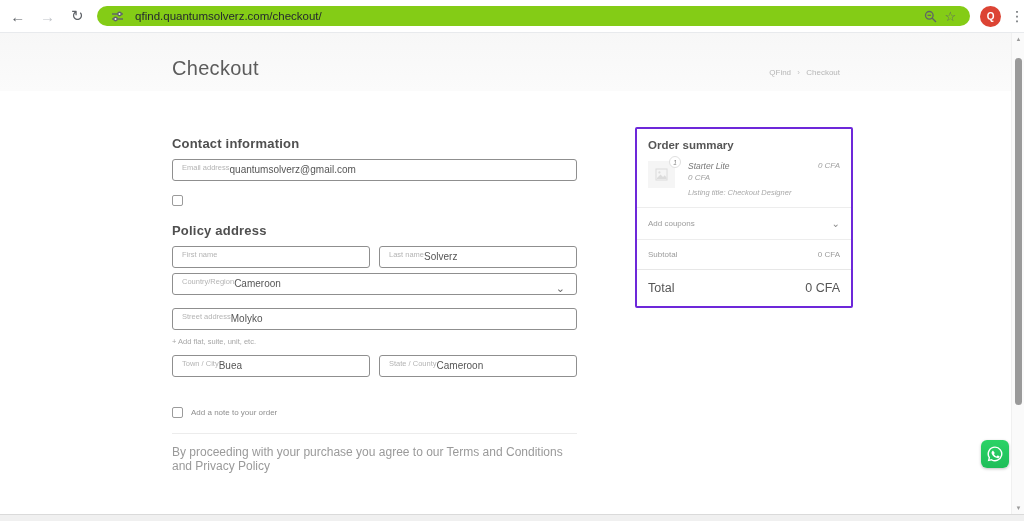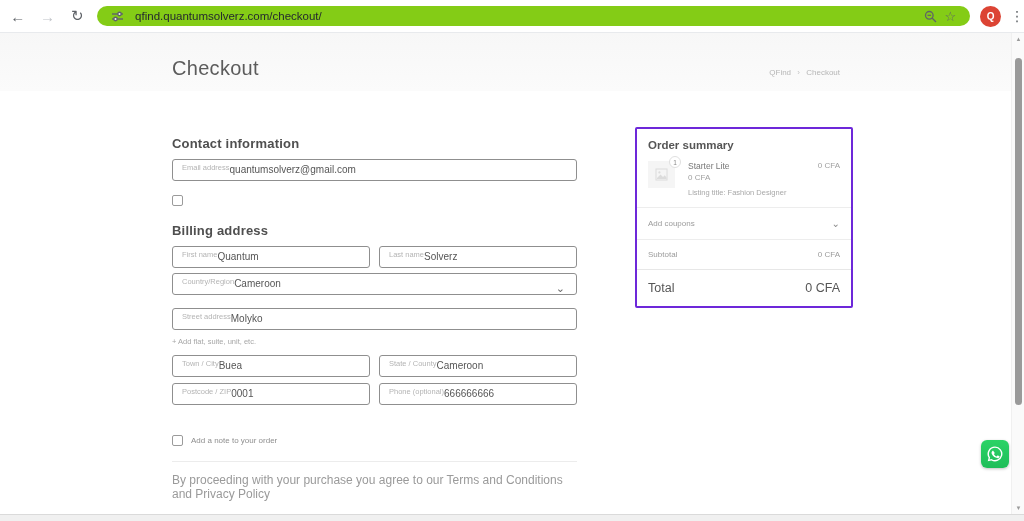--- a/index.html
+++ b/index.html
@@ -48,21 +48,21 @@
     flex:none; }
   .chk-label { font-size:8px; color:#8e8e8e; margin-left:8px; }
   .addflat { font-size:7.5px; color:#a7a7a7; cursor:pointer; }
   .divider { border:none; border-top:1px solid #ececec; }
   .terms { font-size:12px; color:#9a9a9a; }
 
   
   .summary { position:absolute; left:622px; top:94px; width:218px; background:#fff;
     border:2px solid #6d28d9; border-radius:2px;margin-left:13px; }
   .sum-h { font-size:11.5px; color:#555; font-weight:bold; padding:10px 11px 8px; }
-  .item { display:flex; padding:2px 11px 10px; }
+  .item { display:flex; padding:2px 11px 10px;font-style:italic; }
   .thumb-wrap { position:relative; width:27px; height:27px; flex:none; }
   .thumb { width:27px; height:27px; background:#f5f5f5; display:flex; align-items:center;
     justify-content:center; color:#e0e0e0; }
   .qty-badge { position:absolute; top:-5px; right:-6px; width:12px; height:12px;
     border:1px solid #e0e0e0; border-radius:50%; background:#fff; font-size:6.5px; color:#888;
     display:flex; align-items:center; justify-content:center; }
   .item-mid { margin-left:13px; flex:1; }
   .item-name { font-size:8.5px; color:#777; }
   .item-sub-price { font-size:8px; color:#a0a0a0; margin-top:2px; }
   .item-desc { font-size:9px; color:#8a8a8a; line-height:1.35; margin-top:7px; width:160px; }
@@ -138,26 +138,25 @@
 
       <div class="field" style="margin-top:8px;">
         <span class="f-label">Email address</span>
         <span class="f-value">quantumsolverz@gmail.com</span>
       </div>
 
       <div class="chk-row" style="margin-top:14px;">
         <span class="chk"></span>
       </div>
 
-      <div class="sec-h" style="margin-top:17px;">Billing address</div>
+      <div class="sec-h" style="margin-top:17px;">Policy address</div>
 
       <div class="row2" style="margin-top:8px;">
         <div class="field">
           <span class="f-label">First name</span>
-          <span class="f-value">Quantum</span>
         </div>
         <div class="field">
           <span class="f-label">Last name</span>
           <span class="f-value">Solverz</span>
         </div>
       </div>
 
       <div class="field" style="margin-top:5px;">
         <span class="f-label">Country/Region</span>
         <span class="f-value">Cameroon</span>
@@ -175,30 +174,20 @@
         <div class="field">
           <span class="f-label">Town / City</span>
           <span class="f-value">Buea</span>
         </div>
         <div class="field">
           <span class="f-label">State / County</span>
           <span class="f-value">Cameroon</span>
         </div>
       </div>
 
-      <div class="row2" style="margin-top:6px;">
-        <div class="field">
-          <span class="f-label">Postcode / ZIP</span>
-          <span class="f-value">0001</span>
-        </div>
-        <div class="field">
-          <span class="f-label">Phone (optional)</span>
-          <span class="f-value">666666666</span>
-        </div>
-      </div>
 
       <div class="chk-row" style="margin-top:30px;">
         <span class="chk"></span>
         <span class="chk-label">Add a note to your order</span>
       </div>
 
       <hr class="divider" style="margin-top:15px;">
 
       <div class="terms" style="margin-top:11px;">By proceeding with your purchase you agree to our Terms and Conditions and Privacy Policy</div>
 
@@ -213,21 +202,21 @@
                 <rect x="1" y="1" width="11" height="11" fill="none" stroke="#dcdcdc" stroke-width="1"></rect>
                 <circle cx="4.4" cy="4.4" r="1.1" fill="#dcdcdc"></circle>
                 <path d="M2 10 L5.5 6.5 L8 9 L9.8 7.2 L11.5 9.5 L11.5 11 L2 11 Z" fill="#dcdcdc"></path>
               </svg>
           </div>
           <div class="qty-badge">1</div>
         </div>
         <div class="item-mid">
           <div class="item-name">Starter Lite</div>
           <div class="item-sub-price">0 CFA</div>
-          <div class="item-listing">Listing title: Fashion Designer</div>
+          <div class="item-listing">Listing title: Checkout Designer</div>
         </div>
         <div class="item-price">0 CFA</div>
       </div>
       <div class="sum-row">
         <span>Add coupons</span>
         <span class="chev2">⌄</span>
       </div>
       <div class="sum-row" style="cursor:default;align-items:flex-end;">
         <span>Subtotal</span>
         <span>0 CFA</span>

